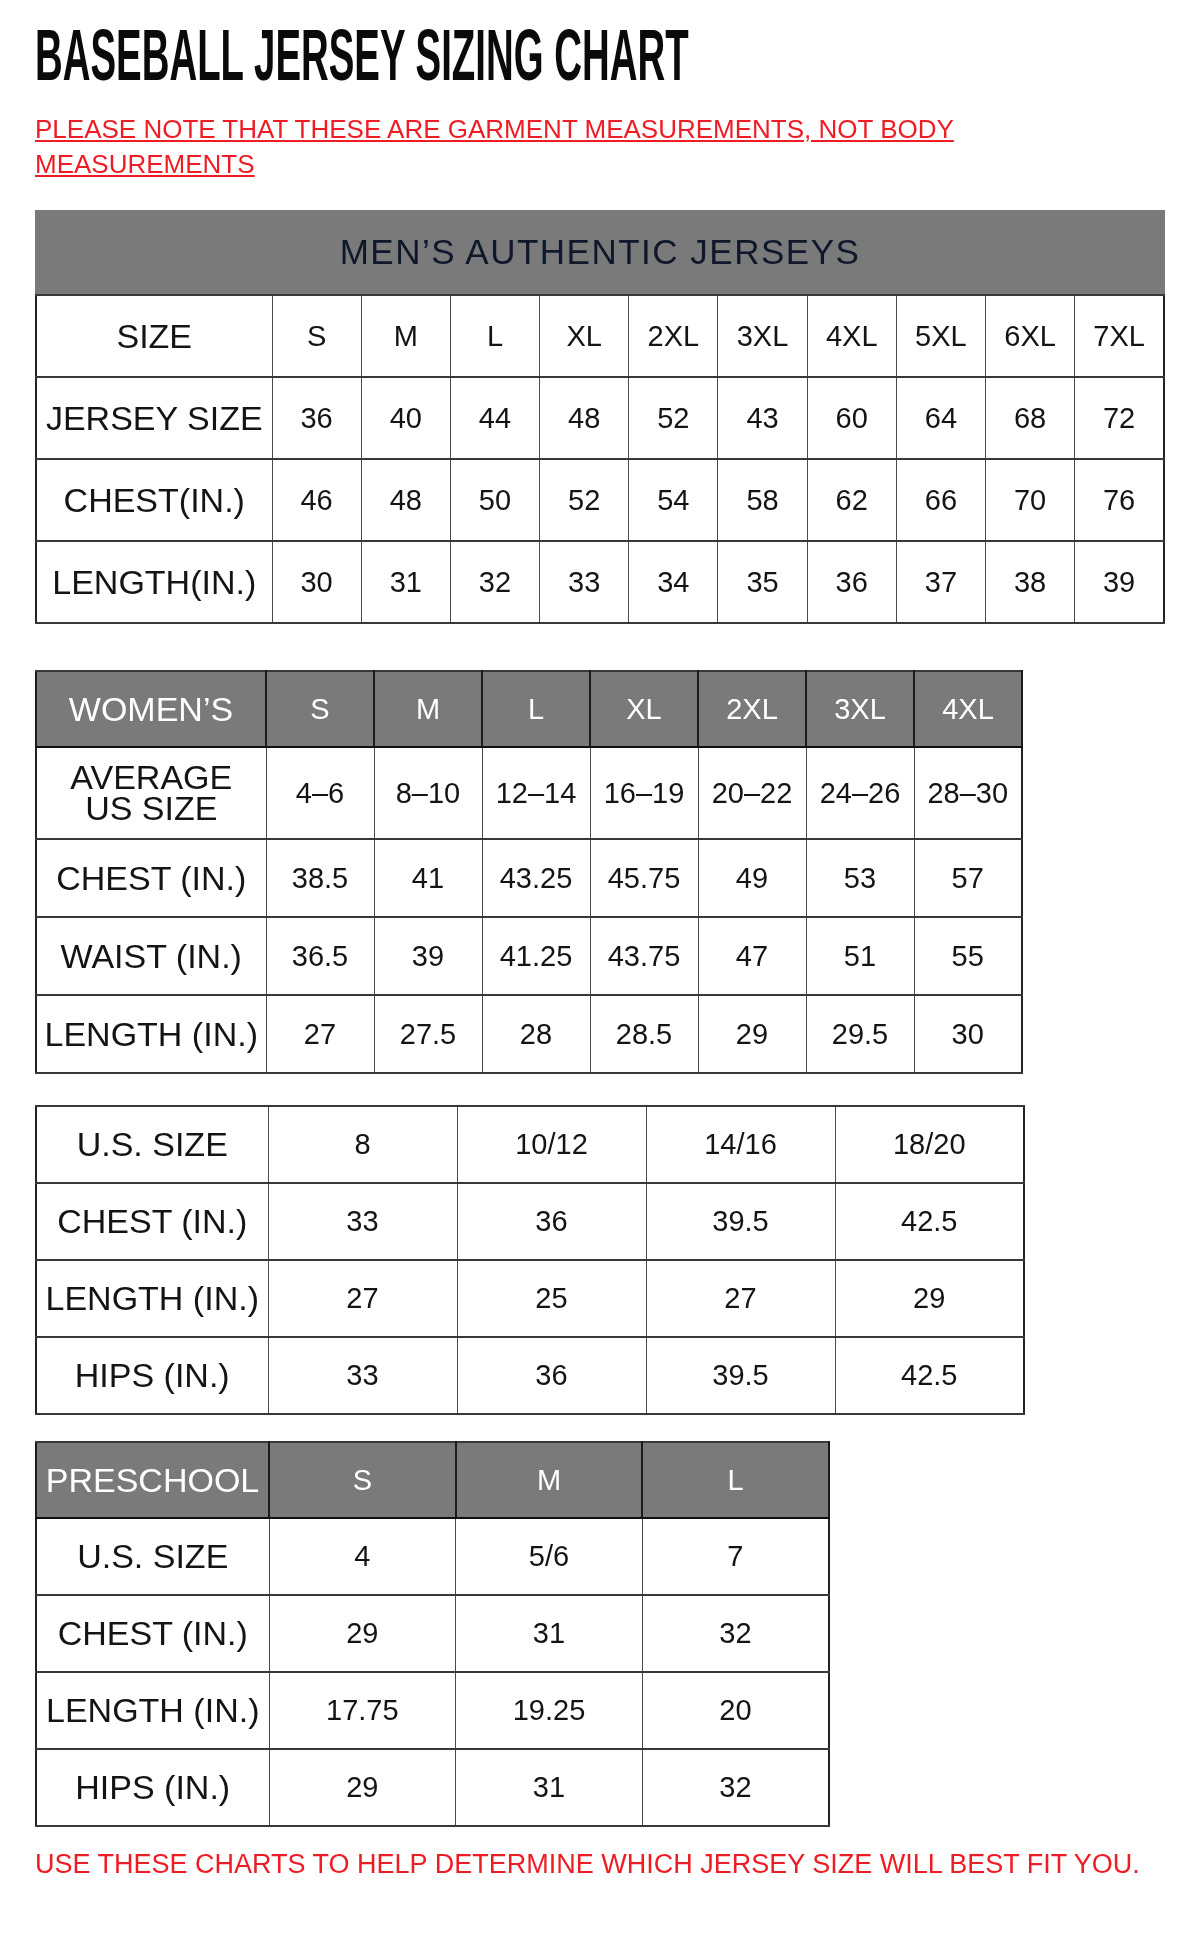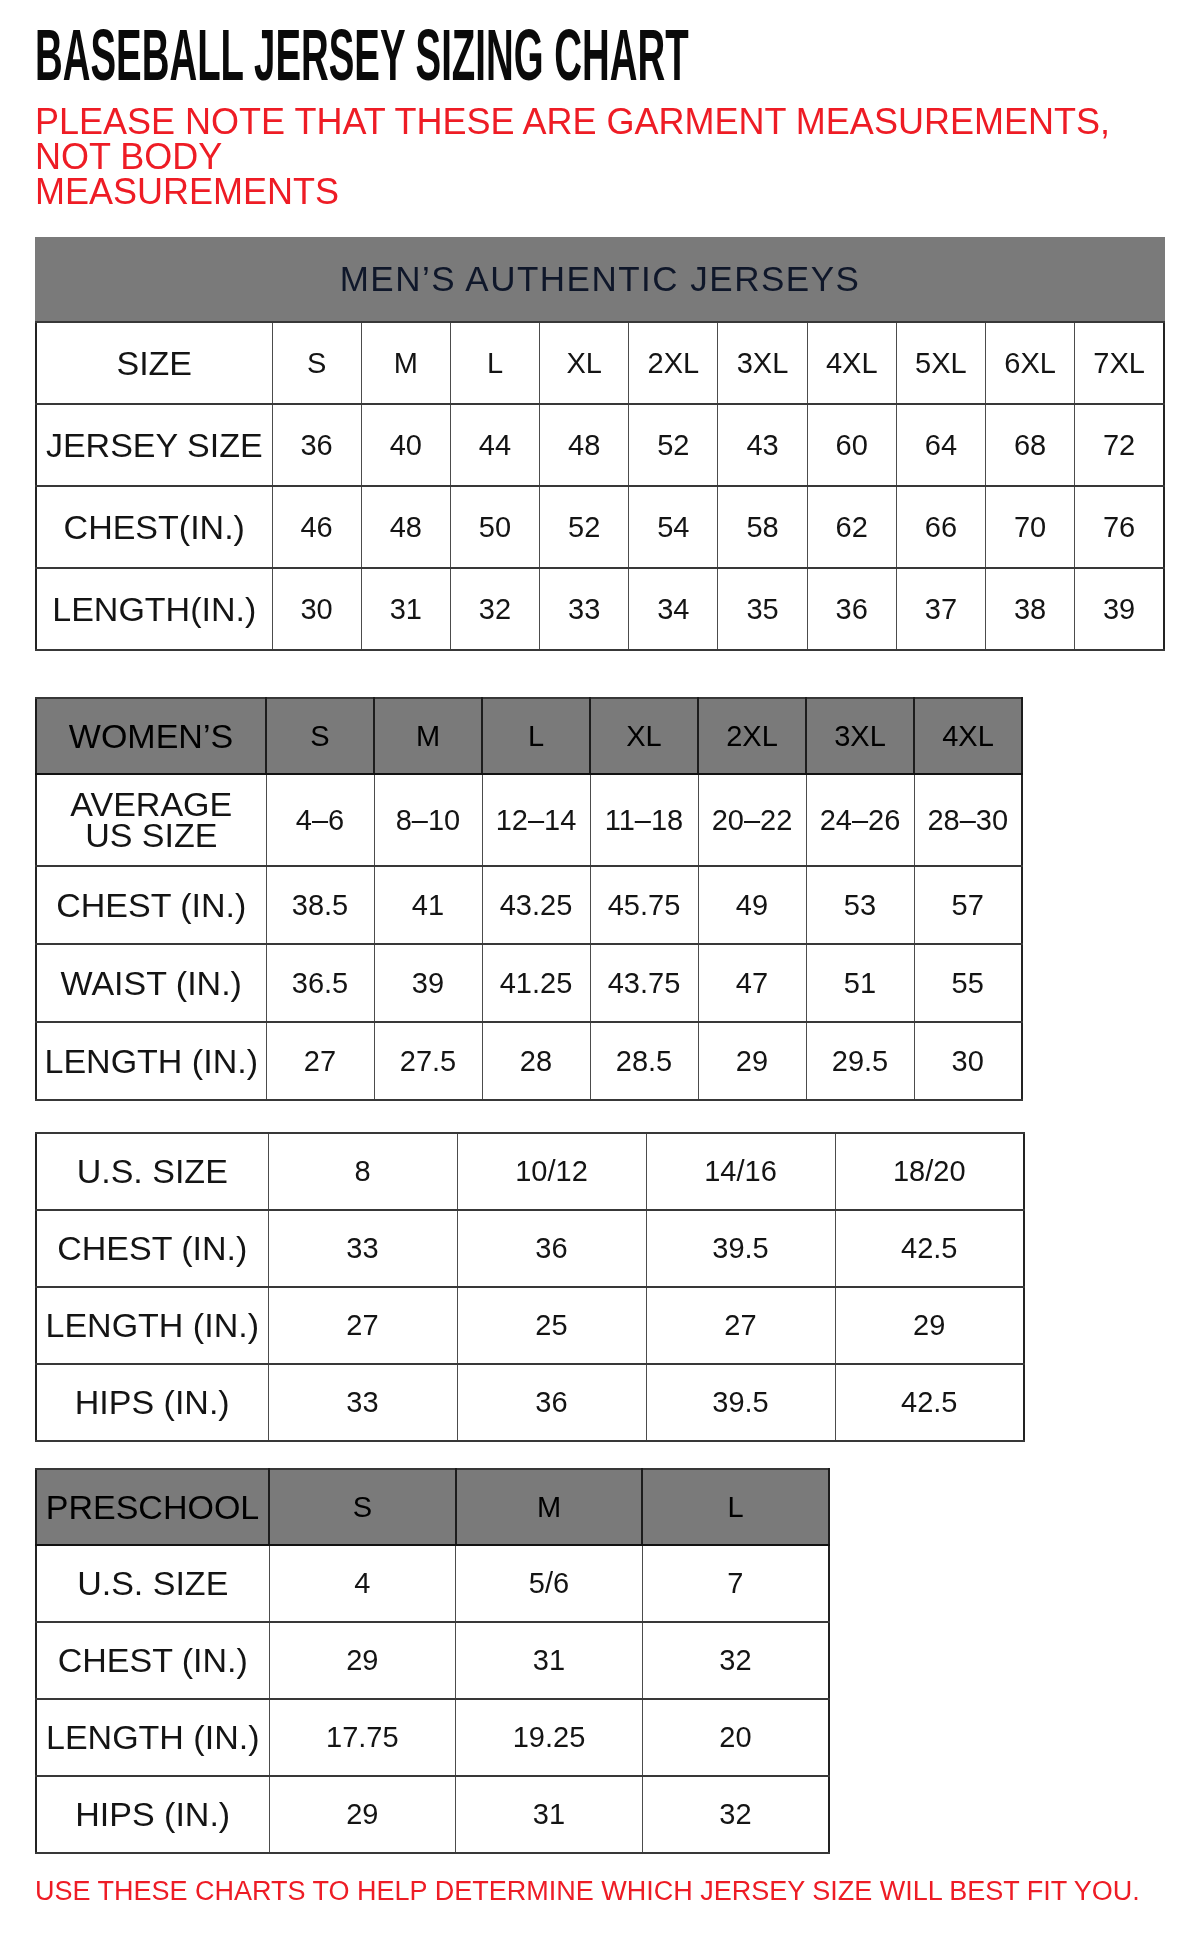--- a/index.html
+++ b/index.html
@@ -10,41 +10,41 @@
     padding:26px 35px 0 35px;
     font-family:"Liberation Sans","DejaVu Sans",sans-serif;
     color:#111;
   }
   .title {
     margin:0; font-size:64px; font-weight:700; line-height:60px;
     white-space:nowrap; display:inline-block;
     transform:scale(0.60,1.12); transform-origin:0 60%;
     letter-spacing:0px; color:#0a0a0a;
   }
-  .note { margin-top:18px; color:var(--red); font-size:36px; line-height:35px; font-weight:400; }
+  .note { margin-top:26px; color:var(--red); font-size:26px; line-height:35px; font-weight:400;text-decoration:underline; }
   .size-table { position:relative; }
   .mens      { width:1130px; margin-top:28px; }
   .womens    { width:988px;  margin-top:46px; }
   .boys      { width:990px;  margin-top:31px; }
   .preschool { width:795px;  margin-top:26px; }
   .banner {
     width:100%; height:84px; background:var(--gray); color:#0f172a;
     display:flex; align-items:center; justify-content:center;
     font-size:35px; letter-spacing:1.5px; font-weight:400;
   }
   table.sizing { width:100%; border-collapse:collapse; table-layout:fixed; border:2px solid #232323; }
   table.sizing td {
     text-align:center; vertical-align:middle; padding:0;
     font-size:29px; color:#141414;
     border-left:1px solid #4c4c4c; border-right:1px solid #4c4c4c;
     border-top:2px solid #383838; border-bottom:2px solid #383838;
   }
   table.sizing td.label { font-size:34px; line-height:31px; }
   tr.hdr-gray td {
-    background:var(--gray); color:#000000; font-size:29px;
+    background:var(--gray); color:#ffffff; font-size:29px;
     border-left:2px solid #1c1c1c; border-right:2px solid #1c1c1c;
     border-bottom:2px solid #111111;
   }
   .mens tr { height:82px; }
   .womens tr { height:78px; }
   .womens tr.hdr { height:76px; }
   .womens tr.tall { height:92px; }
   .boys tr { height:77px; }
   .boys tr.hdr { height:78px; }
   .preschool tr { height:77px; }
@@ -135,21 +135,21 @@
           <td>XL</td>
           <td>2XL</td>
           <td>3XL</td>
           <td>4XL</td>
         </tr>
         <tr class="data-row tall">
           <td class="label"><span>AVERAGE</span><br><span>US SIZE</span></td>
           <td>4–6</td>
           <td>8–10</td>
           <td>12–14</td>
-          <td>11–18</td>
+          <td>16–19</td>
           <td>20–22</td>
           <td>24–26</td>
           <td>28–30</td>
         </tr>
         <tr class="data-row">
           <td class="label"><span>CHEST (IN.)</span></td>
           <td>38.5</td>
           <td>41</td>
           <td>43.25</td>
           <td>45.75</td>

